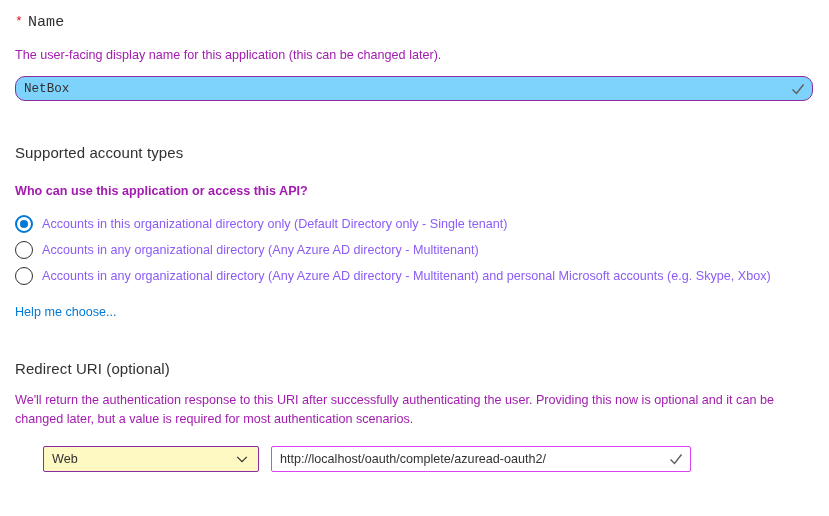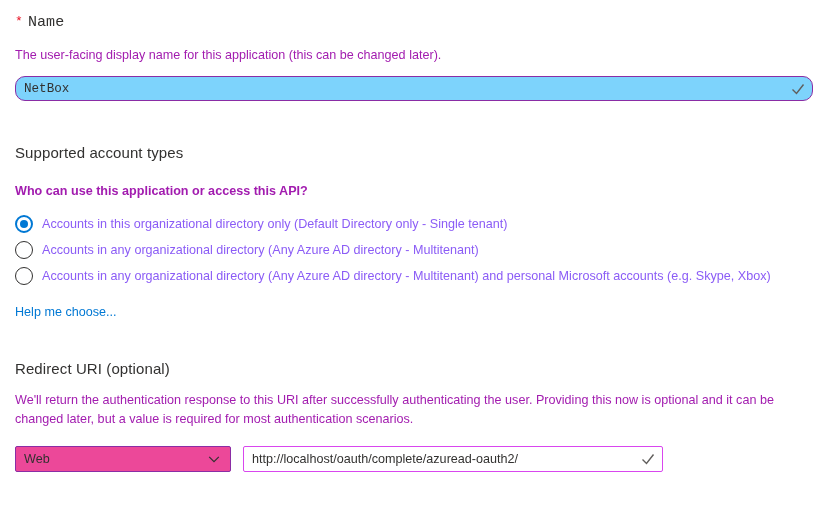--- a/index.html
+++ b/index.html
@@ -104,27 +104,28 @@
   .redirect-controls {
     margin-top: 17px;
     display: flex;
     align-items: center;
   }
   .dropdown {
     position: relative;
     width: 216px; height: 26px;
     border: 1px solid #8a2da5;
     border-radius: 2px;
-    background: #ec4899;
+    background: #fef9c3;
     display: flex;
     align-items: center;
     padding: 0 30px 0 8px;
     font-size: 12.6px;
     color: #323130;
     cursor: pointer;
+    margin-left: 28px;
   }
   .dropdown .chevron {
     position: absolute;
     right: 9px; top: 50%;
     transform: translateY(-50%);
     width: 14px; height: 14px;
     pointer-events: none;
   }
   .uri-wrap {
     position: relative;

